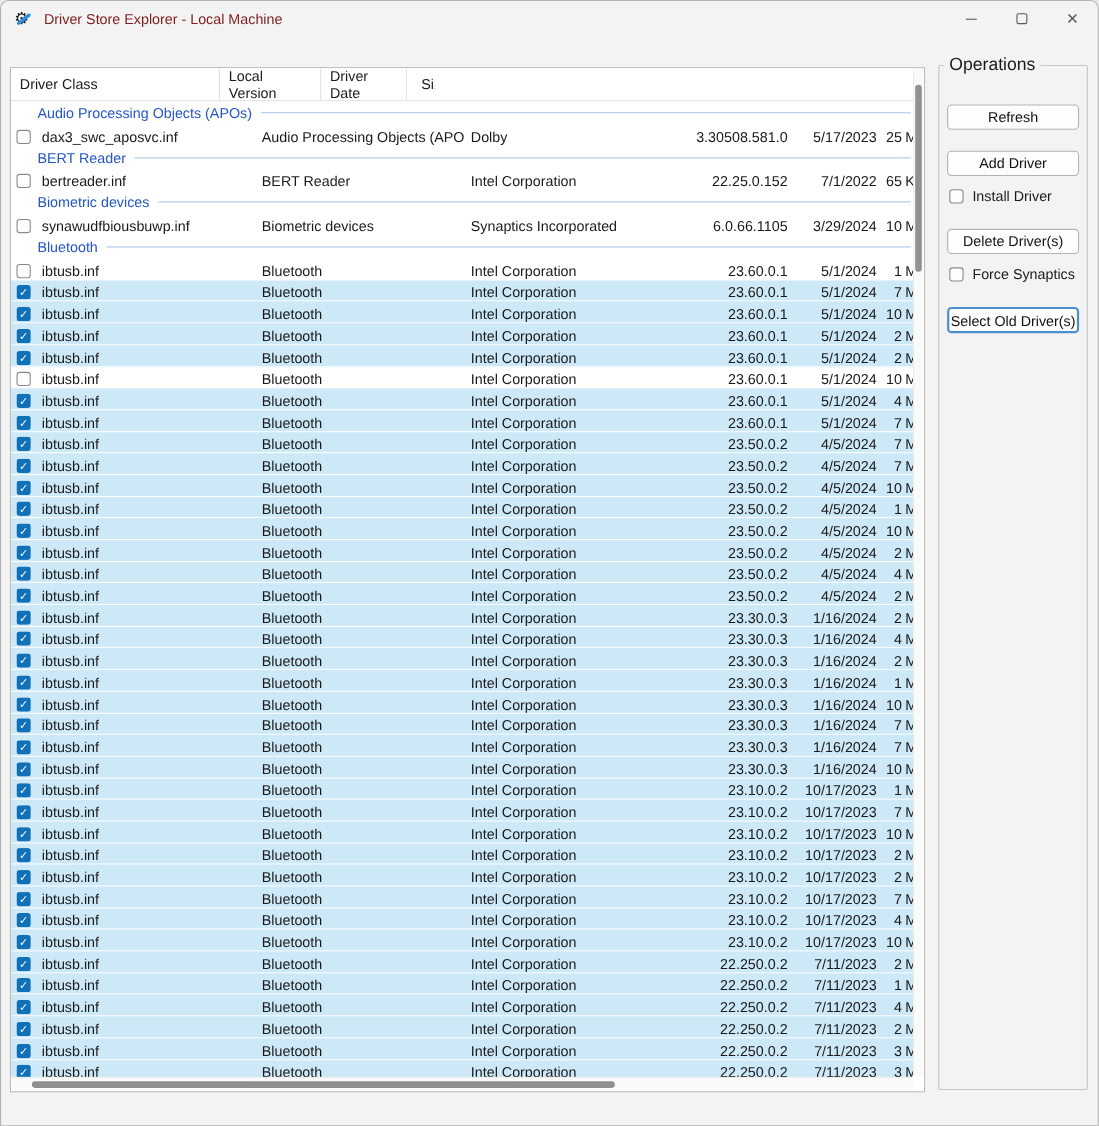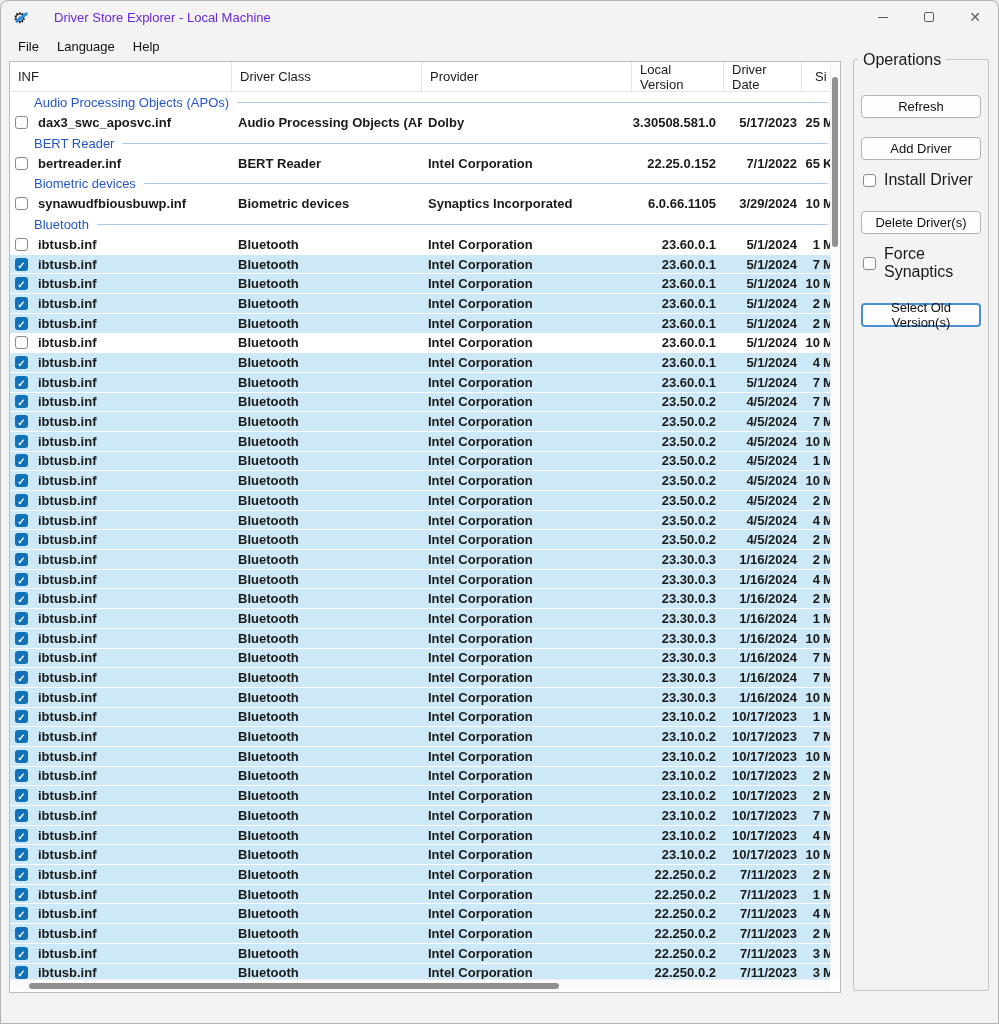--- a/index.html
+++ b/index.html
@@ -7,21 +7,21 @@
   .window {
     position:relative; width:999px; height:1024px; background:#f3f3f3;
     border:1px solid #b3b3b3; border-radius:8px 8px 0 0; overflow:hidden;
     font-family:"Liberation Sans", sans-serif; color:#1a1a1a;
   }
   
   .titlebar { position:absolute; top:0; left:0; right:0; height:32px; display:flex; align-items:center; }
   .app-icon { position:relative; width:17px; height:17px; margin-left:12px; }
   .app-icon .gear { font-size:15px; line-height:17px; color:#1b1b1b; display:block; }
   .app-icon .bolt { position:absolute; width:15px; height:2.6px; background:#2a8fe0; top:7px; left:1px; transform:rotate(-38deg); border-radius:2px; }
-  .title-text { margin-left:24px; font-size:13px; color:#6d28d9; }
+  .title-text { margin-left:10px; font-size:13px; color:#7f1d1d; }
   .win-controls { margin-left:auto; display:flex; height:32px; }
   .win-btn { width:46px; height:32px; display:flex; align-items:center; justify-content:center; color:#5c5c5c; font-size:14px; }
   .glyph-min { display:block; width:10px; height:1px; background:#5c5c5c; }
   .glyph-max { display:block; width:10px; height:10px; border:1px solid #5c5c5c; border-radius:2px; }
   .glyph-close { font-size:14px; line-height:14px; }
   
   .menubar { position:absolute; top:32px; left:0; right:0; height:26px; display:flex; align-items:center; padding-left:8px; }
   .menu-item { padding:3px 9px; font-size:13px; color:#111; border-radius:4px; }
   
   .list-panel { position:absolute; left:8px; top:60px; width:832px; height:932px; background:#ffffff; border:1px solid #bcbcbc; }
@@ -33,21 +33,21 @@
   .h-version { width:92px; justify-content:flex-end; padding-right:10px; }
   .h-date { width:78px; justify-content:flex-end; padding-right:5px; }
   .h-size { border-right:none; flex:1; position:relative; }
   .h-size-label { position:absolute; left:13px; top:7px; width:12px; overflow:hidden; white-space:nowrap; }
   .sort-caret { position:absolute; top:-2px; left:92px; font-size:10px; color:#5a5a5a; line-height:10px; }
   
   .rows-viewport { position:absolute; top:30px; left:0; right:10px; bottom:13px; overflow:hidden; }
   .group-header { height:21px; display:flex; align-items:center; padding-left:24px; }
   .group-label { font-size:13px; white-space:nowrap; }
   .group-line { flex:1; height:1px; margin-left:8px; margin-right:2px; }
-  .drv-row { height:19.7px; display:flex; align-items:center; font-size:13px; border-bottom:1px solid #ffffff;font-weight:bold; }
+  .drv-row { height:19.7px; display:flex; align-items:flex-end; font-size:13px; border-bottom:1px solid #ffffff; }
   .drv-row.selected { }
   .cell-inf { width:222px; display:flex; align-items:center; }
   .cb { width:13px; height:13px; margin-left:5px; border-radius:3px; border:1px solid #8a8a8a; background:#fdfdfd; flex:none; position:relative; }
   .cb.checked { border-color:transparent; }
   .cb.checked .mark { position:absolute; inset:0; color:#fff; font-size:10px; line-height:13px; text-align:center; }
   .inf-label { margin-left:10px; white-space:nowrap; }
   .cell-class { width:190px; padding-left:6px; white-space:nowrap; overflow:hidden; }
   .cell-provider { width:210px; padding-left:6px; white-space:nowrap; overflow:hidden; }
   .cell-version { width:92px; text-align:right; padding-right:8px; }
   .cell-date { width:78px; text-align:right; padding-right:5px; }
@@ -57,21 +57,21 @@
   .vscroll { position:absolute; top:1px; right:1px; width:9px; bottom:13px; background:#fafafa; border-left:1px solid #ededed; }
   .vscroll-thumb { position:absolute; top:14px; left:1px; width:6px; height:170px; background:#919191; border-radius:3px; }
   .hscroll { position:absolute; left:1px; right:10px; bottom:1px; height:12px; background:#fafafa; border-top:1px solid #ededed; }
   .hscroll-thumb { position:absolute; left:18px; top:3px; width:530px; height:6px; background:#8f8f8f; border-radius:3px; }
   
   .ops-box { position:absolute; left:852px; top:58px; width:136px; height:932px; border:1px solid #c6c6c6; border-radius:2px; }
   .ops-legend { position:absolute; top:-9px; left:4px; background:#f3f3f3; padding:0 5px; font-size:16px; }
   .ops-inner { padding:22px 7px 0 7px; display:flex; flex-direction:column; }
   .ops-btn { width:100%; height:23px; margin-bottom:6px; background:#fdfdfd; border:1px solid #b3b3b3; border-radius:4px; font-size:13px; font-family:"Liberation Sans", sans-serif; color:#111; display:flex; align-items:center; justify-content:center;margin-top:13px; }
   .ops-btn.focused { border:2px solid #4a8fd0; height:24px; }
-  .ops-check { display:flex; align-items:center; margin:5px 0 9px 2px; font-size:16px; }
+  .ops-check { display:flex; align-items:center; margin:5px 0 9px 2px; font-size:13px; }
   .ops-check .box { width:13px; height:13px; border:1px solid #8a8a8a; border-radius:3px; background:#fdfdfd; margin-right:8px; flex:none; }
   
   .statusbar { position:absolute; left:0; right:0; bottom:0; height:28px; background:#f3f3f3; border-top:1px solid #d9d9d9; display:flex; align-items:center; }
   .status-text { margin-left:9px; font-size:12.5px; color:#1a1a1a; }
   .resize-grip { position:absolute; right:3px; bottom:4px; }
 </style>
 </head>
 <body>
 
 <div class="window">
@@ -88,34 +88,27 @@
         </span>
       <span class="win-btn">
           <span class="glyph-max"></span>
         </span>
       <span class="win-btn">
           <span class="glyph-close">✕</span>
         </span>
     </div>
   </div>
 
-  <div class="menubar">
-    <span class="menu-item">File</span>
-    <span class="menu-item">Language</span>
-    <span class="menu-item">Help</span>
-  </div>
 
   <div class="list-panel">
     <div class="list-header">
-      <div class="hcell h-inf">INF</div>
       <div class="hcell h-class">
         <span>Driver Class</span>
         <span class="sort-caret">ˆ</span>
       </div>
-      <div class="hcell h-provider">Provider</div>
       <div class="hcell h-version">Local Version</div>
       <div class="hcell h-date">Driver Date</div>
       <div class="hcell h-size">
         <span class="h-size-label">Size</span>
       </div>
     </div>
 
     <div class="rows-viewport">
         <div class="group-header">
           <span class="group-label" style="color: rgb(36, 86, 197);">Audio Processing Objects (APOs)</span>
@@ -796,18 +789,18 @@
       <button class="ops-btn">Add Driver</button>
       <label class="ops-check">
         <span class="box"></span>
         <span>Install Driver</span>
       </label>
       <button class="ops-btn">Delete Driver(s)</button>
       <label class="ops-check">
         <span class="box"></span>
         <span>Force Synaptics</span>
       </label>
-      <button class="ops-btn focused">Select Old Version(s)</button>
+      <button class="ops-btn focused">Select Old Driver(s)</button>
     </div>
   </div>
 
 
 </div>
 
 </body></html>

